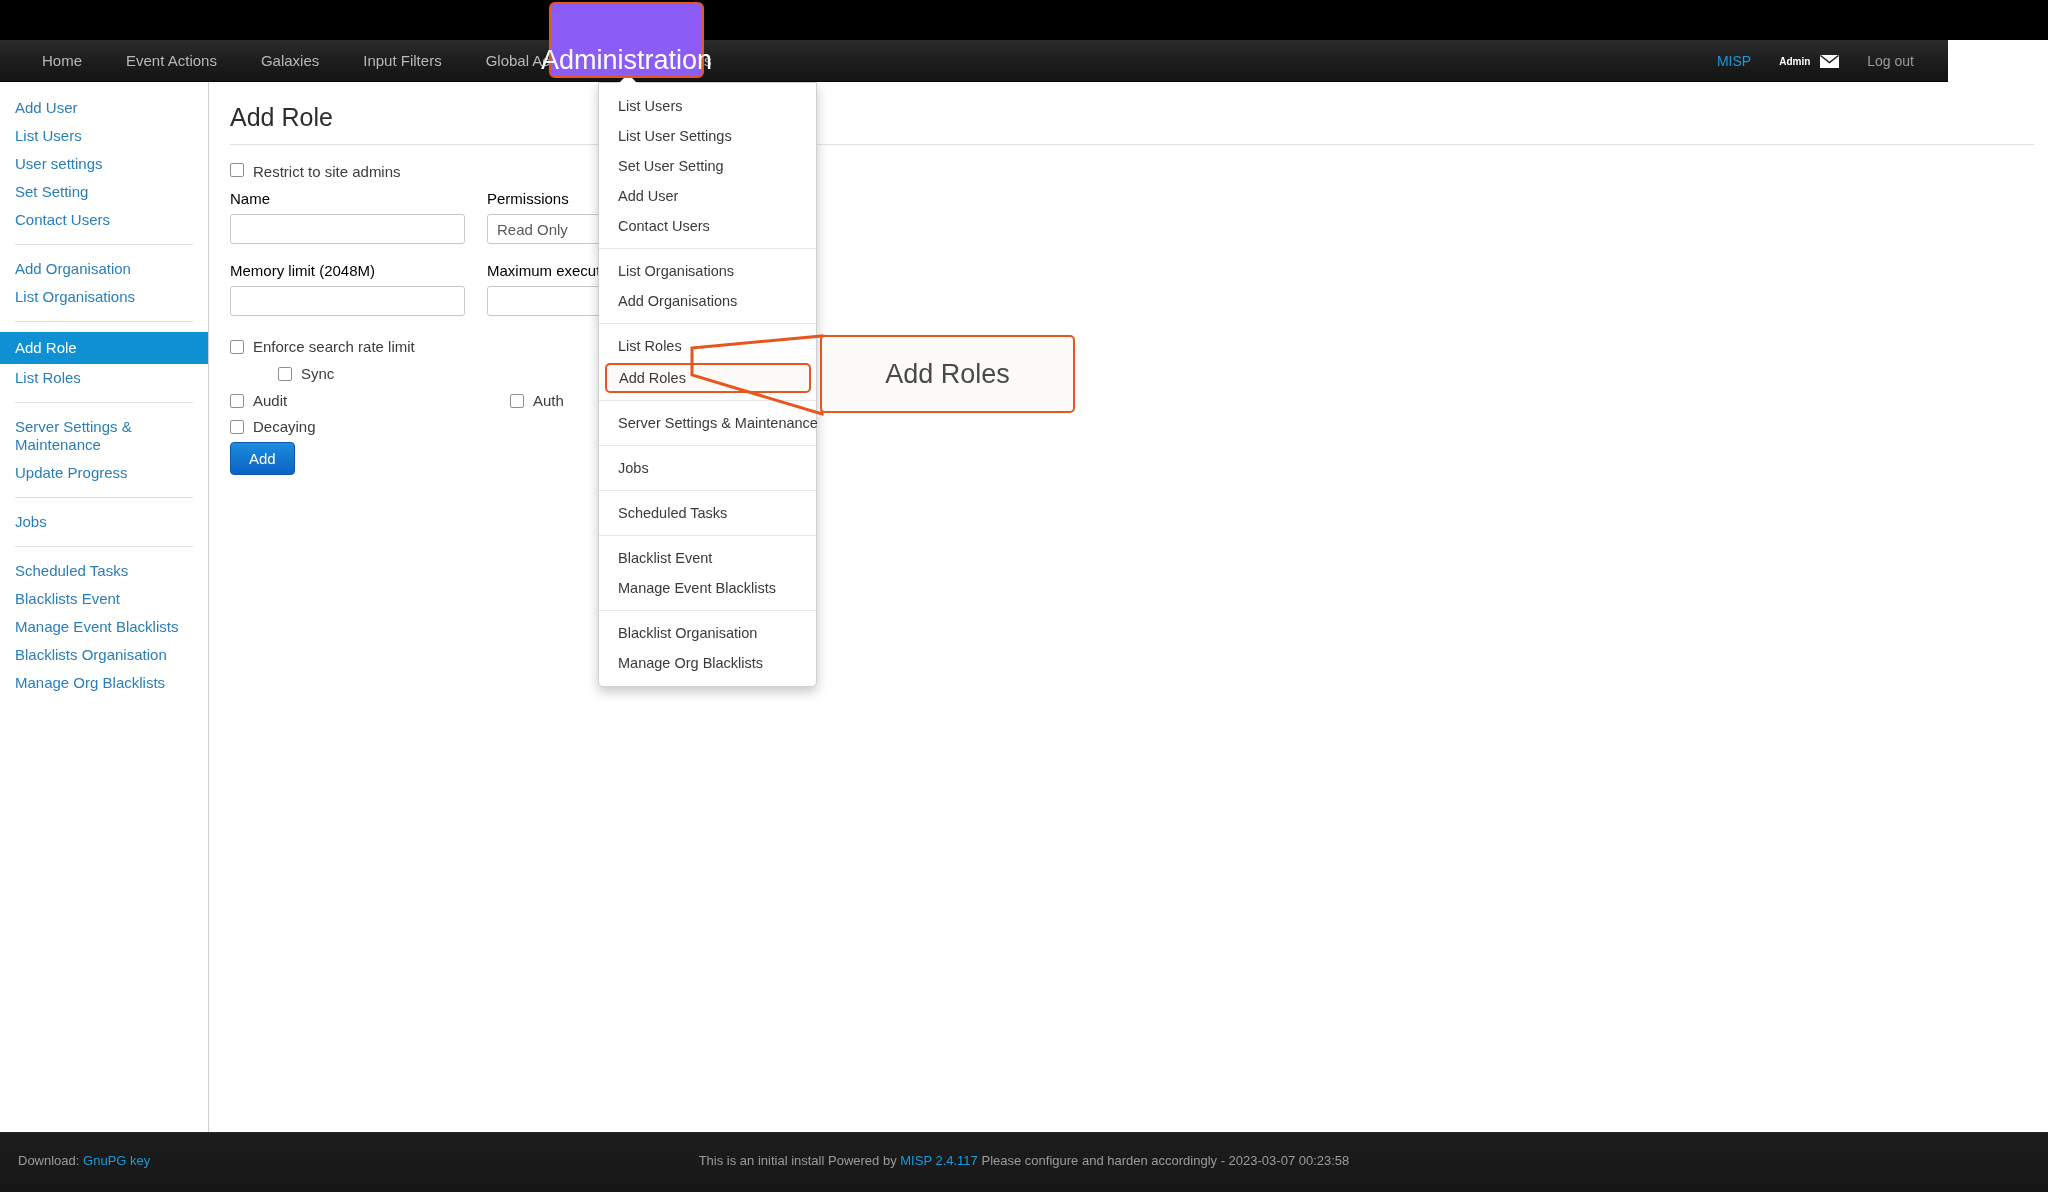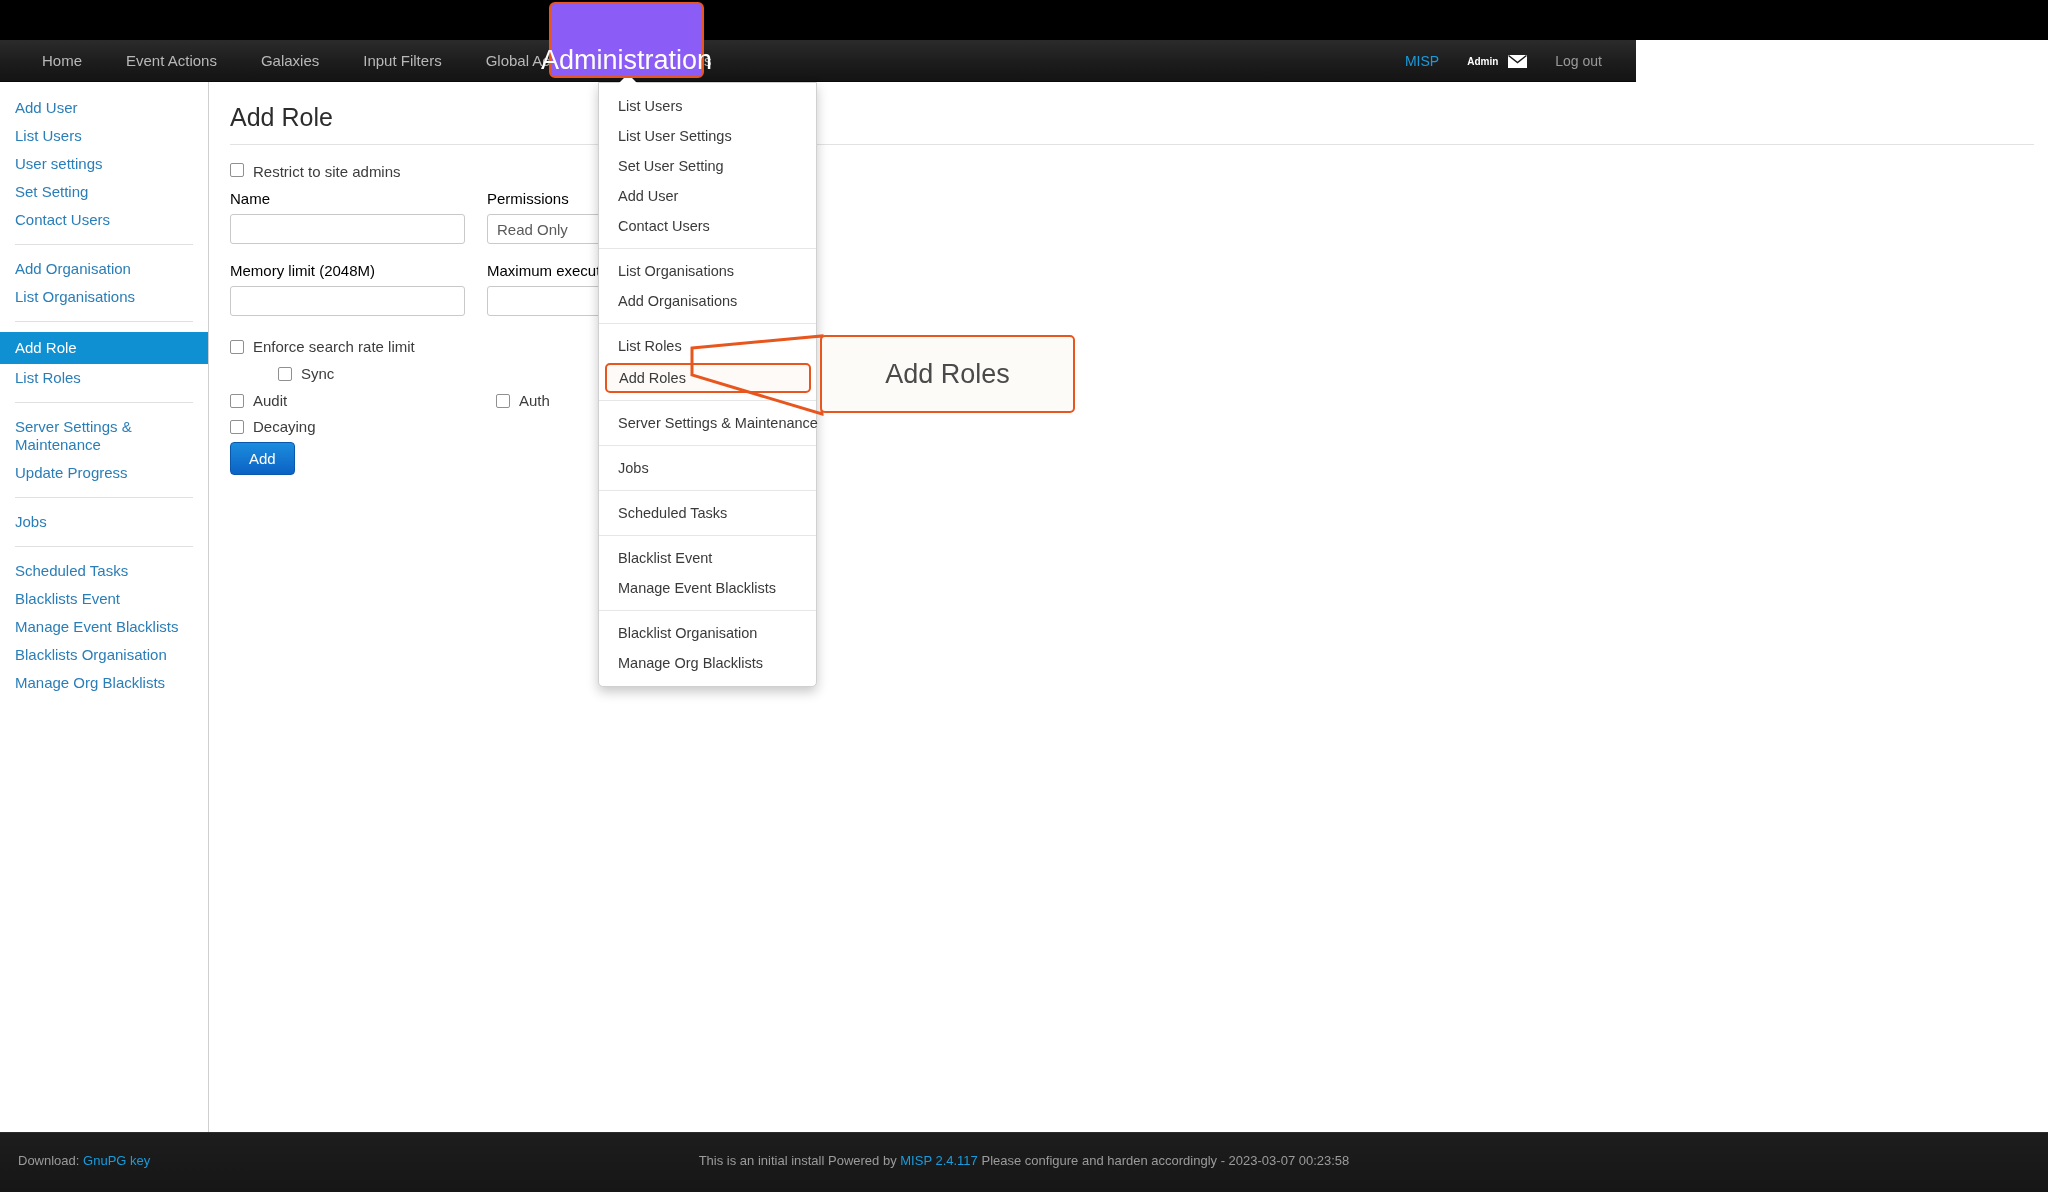--- a/index.html
+++ b/index.html
@@ -13,21 +13,21 @@
   #root { position: relative; width: 2048px; height: 1192px; }
 
   
   .top-strip {
     position: absolute; top: 0; left: 0; width: 2048px; height: 40px;
     background: #000000;
   }
 
   
   .navbar {
-    position: absolute; top: 40px; left: 0; width: 1636px; height: 42px;
+    position: absolute; top: 40px; left: 0; width: 1948px; height: 42px;
     background: linear-gradient(to bottom, #2b2b2b 0%, #1b1b1b 60%, #141414 100%);
     border-bottom: 1px solid #0a0a0a;
     display: flex; align-items: center;
   }
   .nav-left { display: flex; align-items: center; padding-left: 20px; }
   .nav-item {
     color: #b8b8b8; font-size: 15px; padding: 0 22px; line-height: 42px;
     text-decoration: none; white-space: nowrap; cursor: pointer;
   }
   .nav-right {
@@ -258,21 +258,21 @@
           <span class="chk-label">Sync</span>
         </div>
         <div class="chk-abs" style="left:0; top:64px;">
           <span class="chk"></span>
           <span class="chk-label">Audit</span>
         </div>
         <div class="chk-abs" style="left:0; top:90px;">
           <span class="chk"></span>
           <span class="chk-label">Decaying</span>
         </div>
-        <div class="chk-abs" style="left:266px; top:64px;">
+        <div class="chk-abs" style="left:280px; top:64px;">
           <span class="chk"></span>
           <span class="chk-label">Auth</span>
         </div>
       </div>
 
       <button class="btn-add">Add</button>
     </div>
   </div>
 
   <svg class="connector" width="140" height="90">

